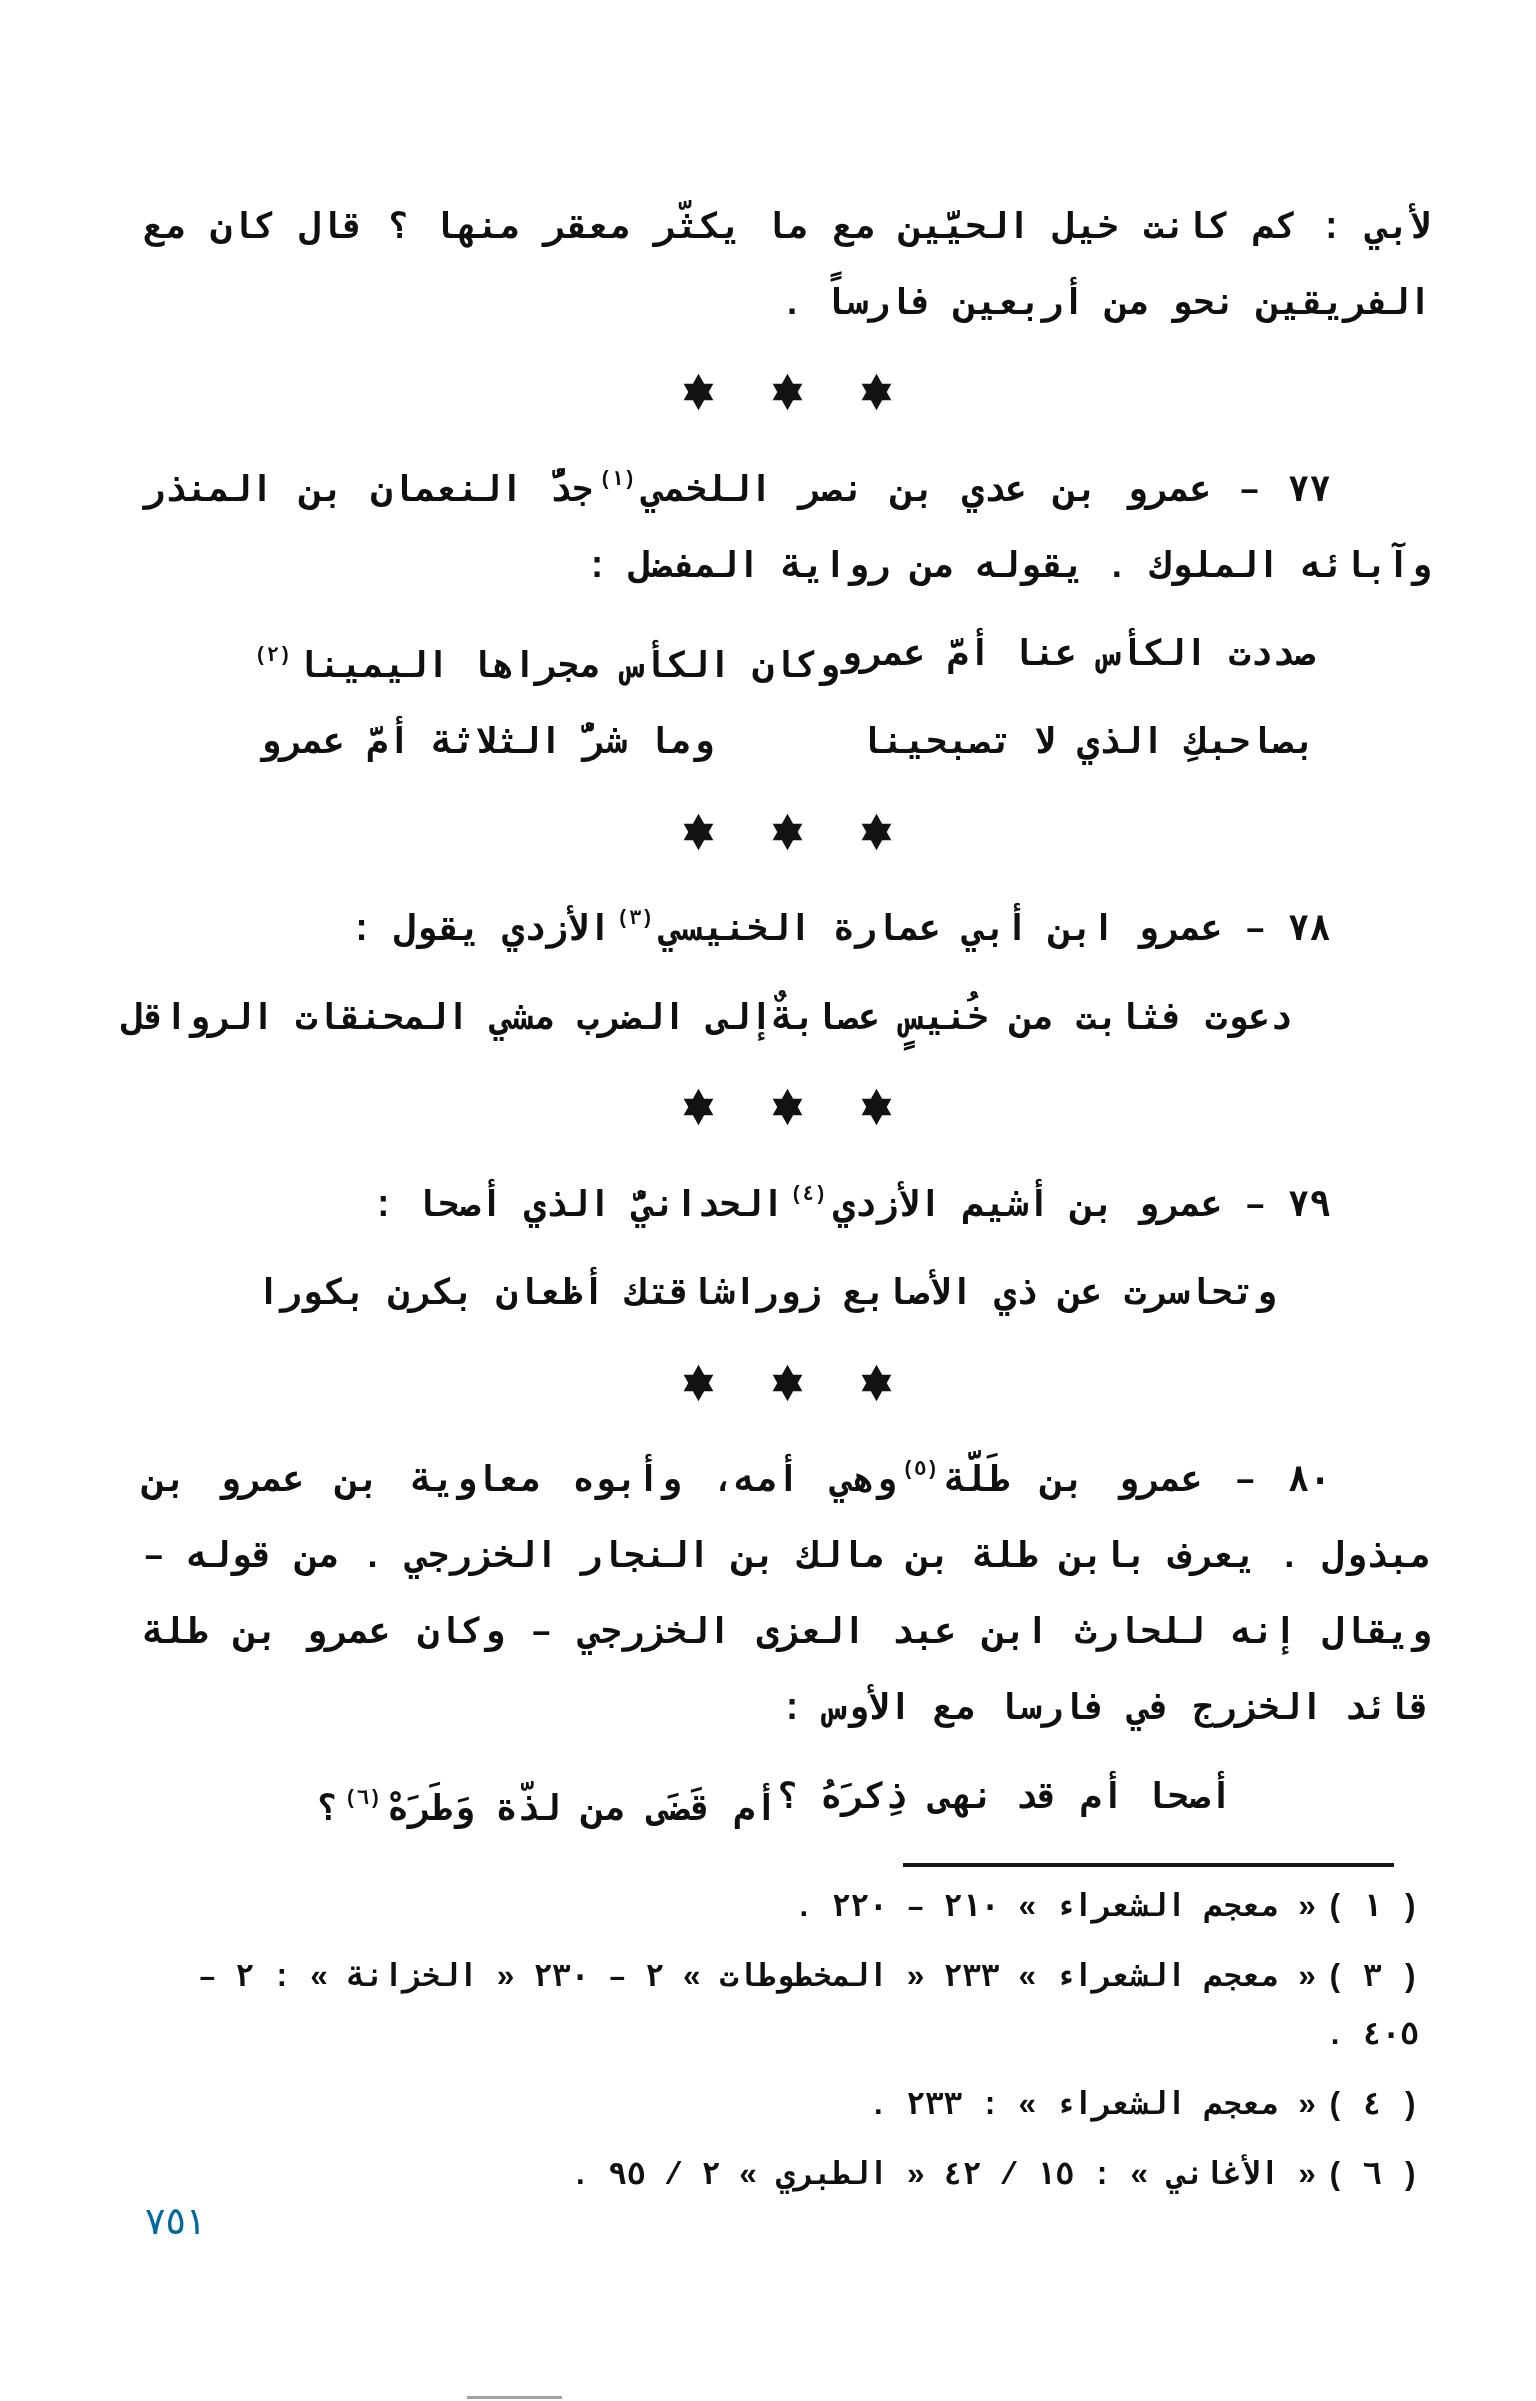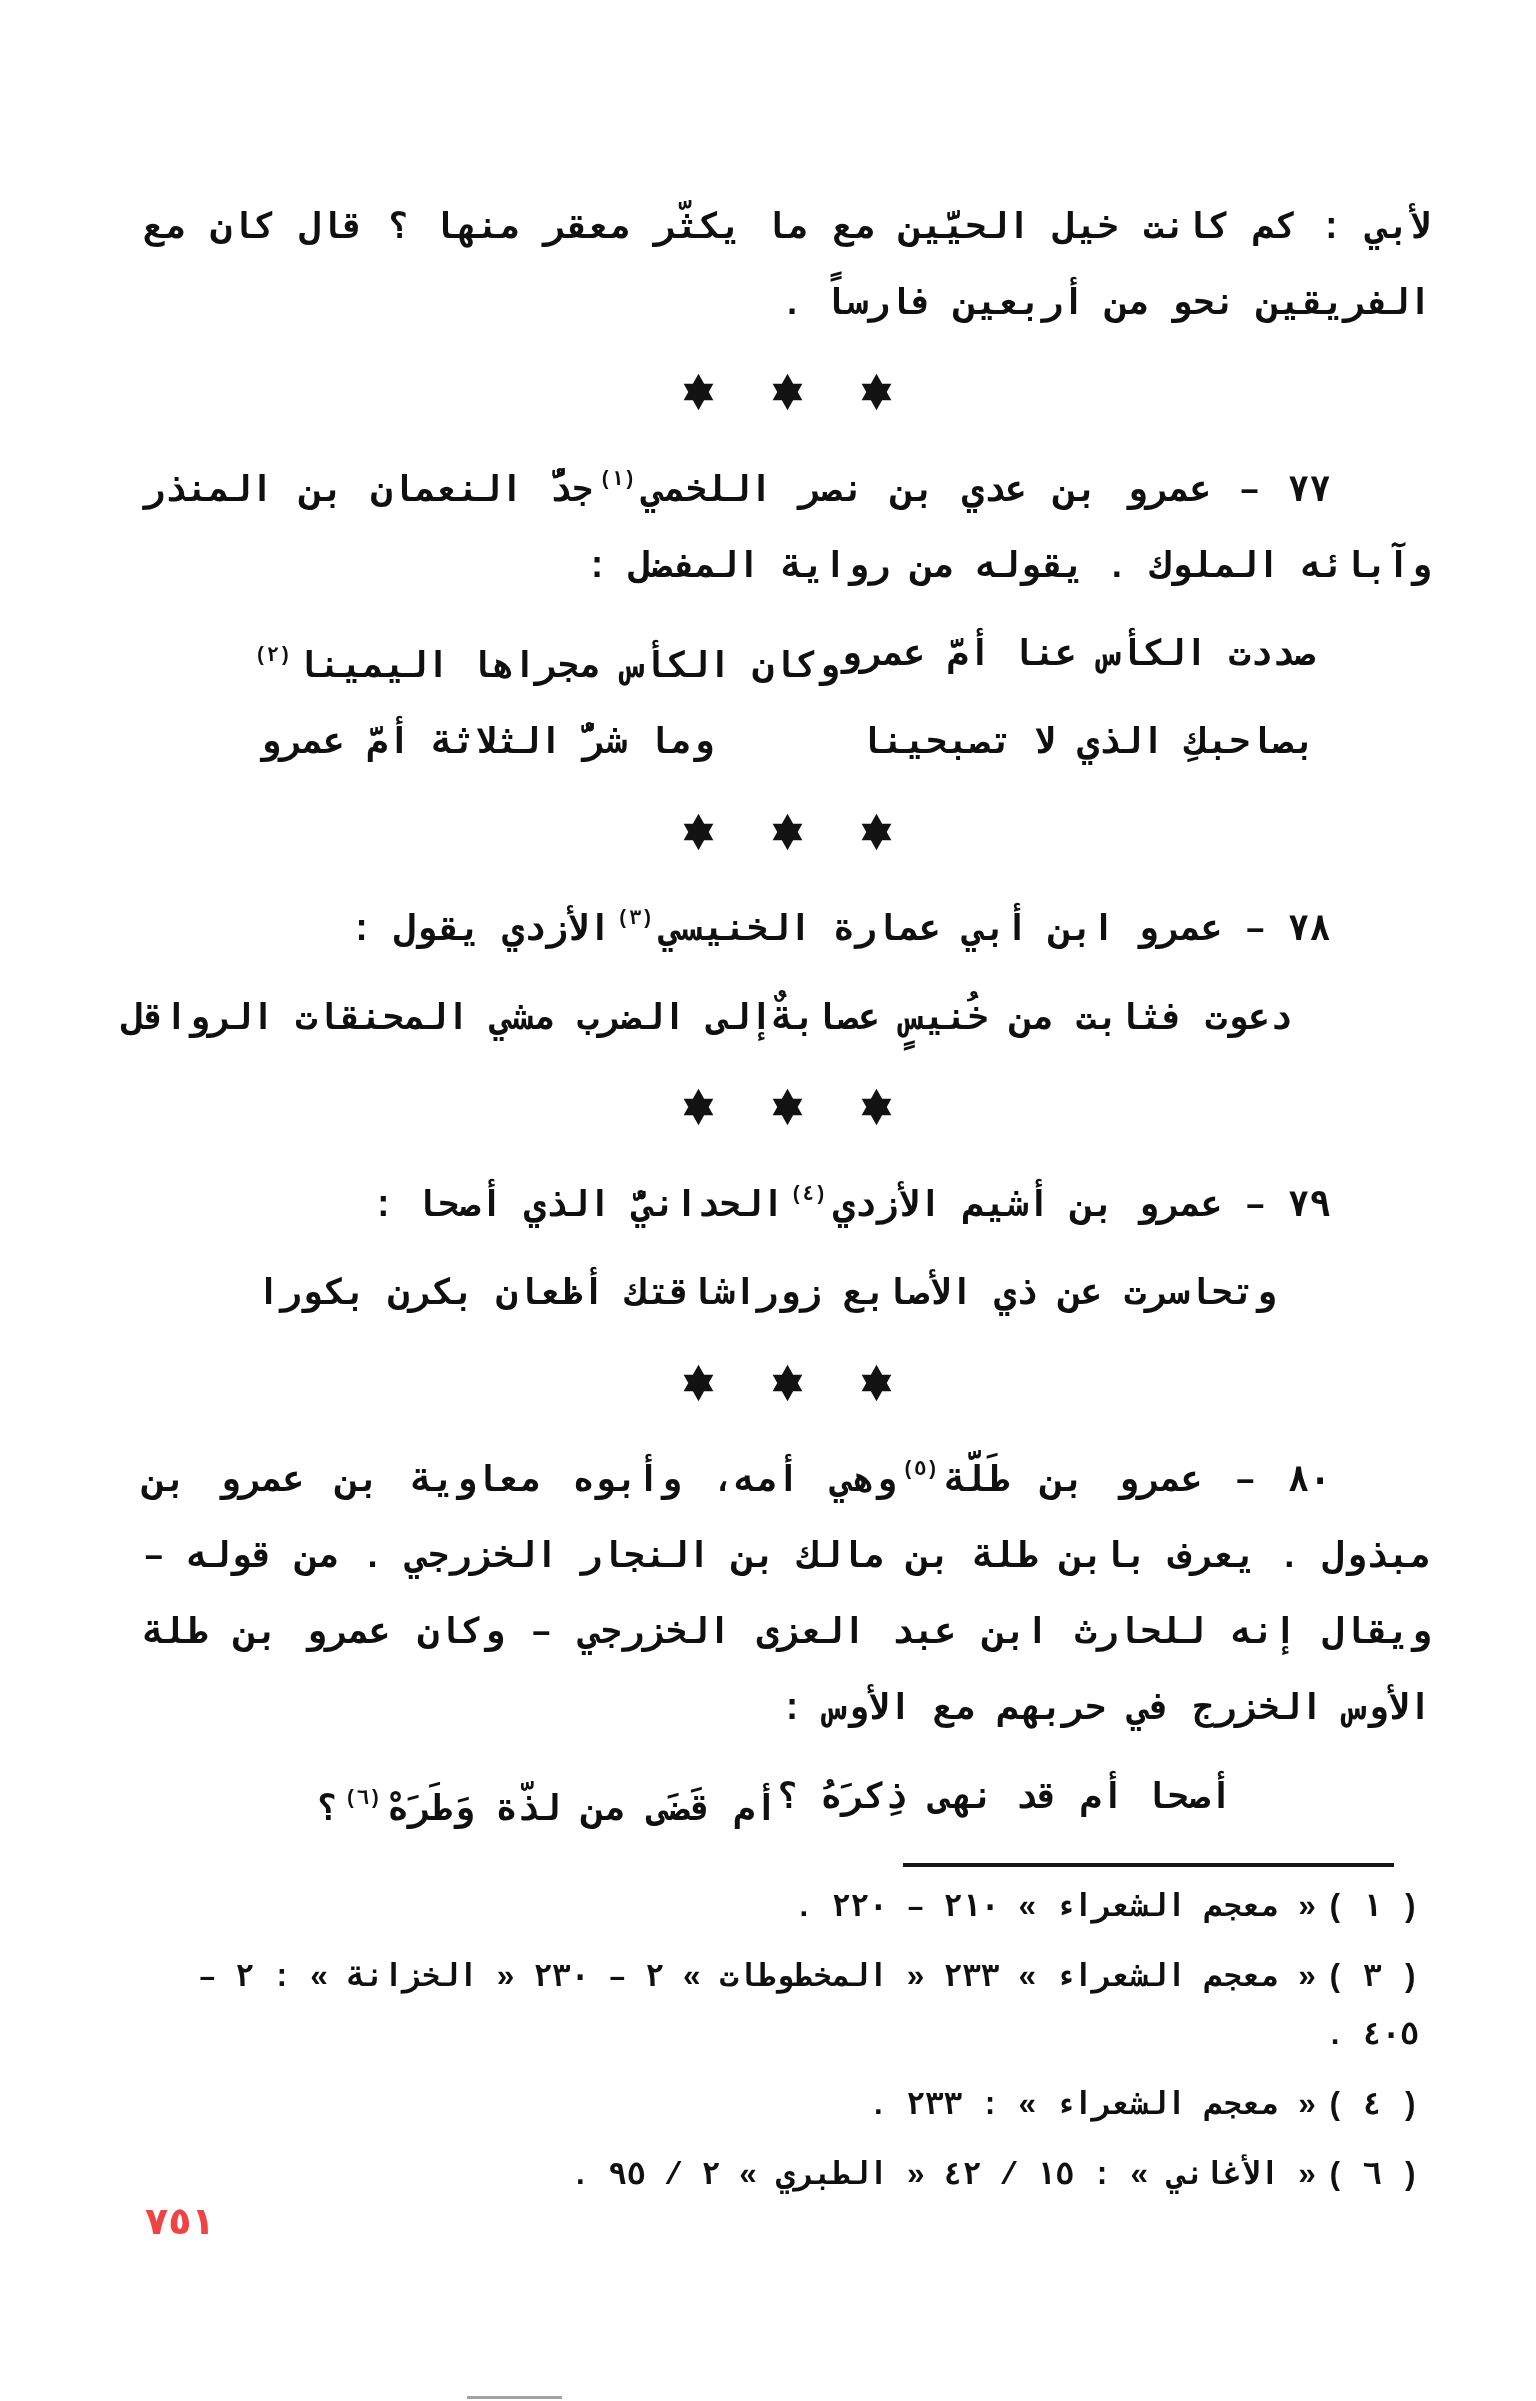--- a/index.html
+++ b/index.html
@@ -17,22 +17,22 @@
   .v78{width:1010px;}
   .v79{width:978px;}
   .v80{width:890px;}
   .bayt{display:flex;justify-content:space-between;font-size:36px;line-height:76px;}
   .hemi{white-space:nowrap;}
   .fnref{font-size:20px;font-weight:700;vertical-align:16px;margin:0 6.4px;}
   .fnrule{width:491px;height:4px;background:#161616;margin:14.3px 37px 0 0;}
   .footnotes{margin-top:14.3px;}
   .footnote{margin:12px;font-size:31px;line-height:58px;text-align:right;}
   .fn-marker{margin-left:9.5px;}
-  .page-number{position:absolute;left:145px;top:2199px;font-size:38px;font-weight:700;
-               color:#ef4444;direction:rtl;}
+  .page-number{position:absolute;left:145px;top:2199px;font-size:38px;font-weight:400;
+               color:#0369a1;direction:rtl;}
   .scan-artifact{position:absolute;left:467px;top:2396px;width:95px;height:3.2px;background:#555;opacity:.55;}
 </style>
 </head>
 <body>
 
 <div class="page">
   <div class="content" dir="rtl">
 
     <p class="para">لأبي : كم كانت خيل الحيَّين مع ما يكثّر معقر منها ؟ قال كان مع الفريقين نحو من أربعين فارساً .</p>
 
@@ -112,21 +112,21 @@
         </svg>
       <svg class="star" viewBox="0 0 40 46">
           <path d="M20 1 L38 33 L2 33 Z M20 45 L2 13 L38 13 Z"></path>
         </svg>
       <svg class="star" viewBox="0 0 40 46">
           <path d="M20 1 L38 33 L2 33 Z M20 45 L2 13 L38 13 Z"></path>
         </svg>
     </div>
 
     <section class="entry">
-      <p class="para heading"><span>٨٠ – عمرو بن طَلَّة</span><sup class="fnref">(٥)</sup><span>وهي أمه، وأبوه معاوية بن عمرو بن مبذول . يعرف بابن طلة بن مالك بن النجار الخزرجي . من قوله – ويقال إنه للحارث ابن عبد العزى الخزرجي – وكان عمرو بن طلة الأوس الخزرج في حربهم مع الأوس :</span></p>
+      <p class="para heading"><span>٨٠ – عمرو بن طَلَّة</span><sup class="fnref">(٥)</sup><span>وهي أمه، وأبوه معاوية بن عمرو بن مبذول . يعرف بابن طلة بن مالك بن النجار الخزرجي . من قوله – ويقال إنه للحارث ابن عبد العزى الخزرجي – وكان عمرو بن طلة قائد الخزرج في فارسا مع الأوس :</span></p>
       <div class="verse v80">
         <div class="bayt">
           <span class="hemi">أصحا أم قد نهى ذِكرَهُ ؟</span>
           <span class="hemi"><span>أم قَضَى من لذّة وَطَرَهْ</span><sup class="fnref">(٦)</sup><span>؟</span></span>
         </div>
       </div>
     </section>
 
     <div class="footnotes">
       <div class="fnrule"></div>

